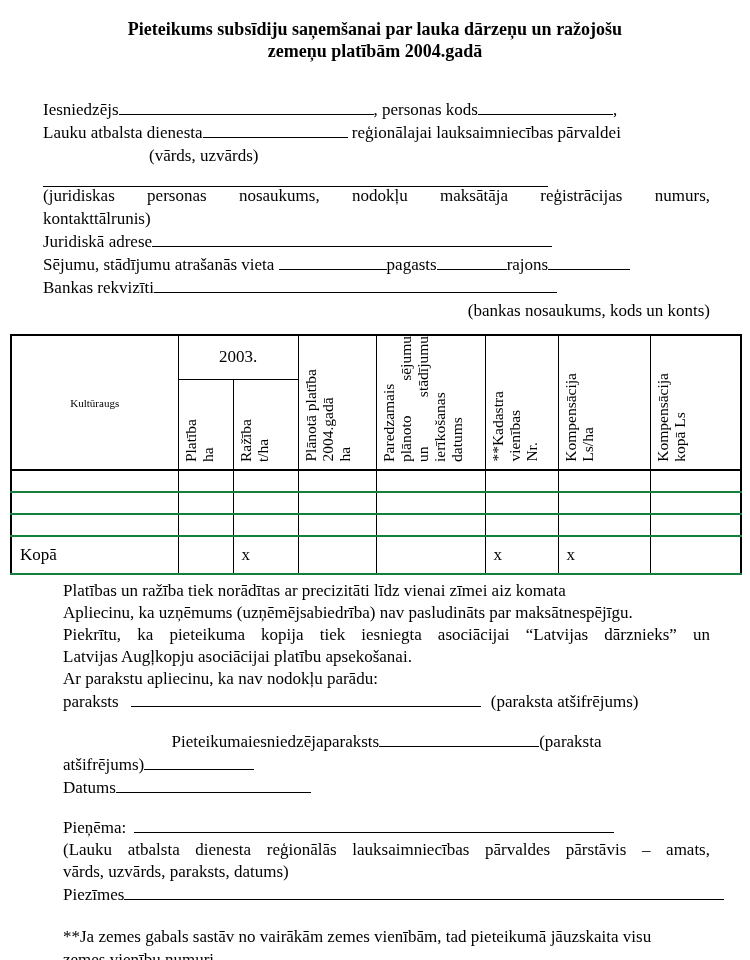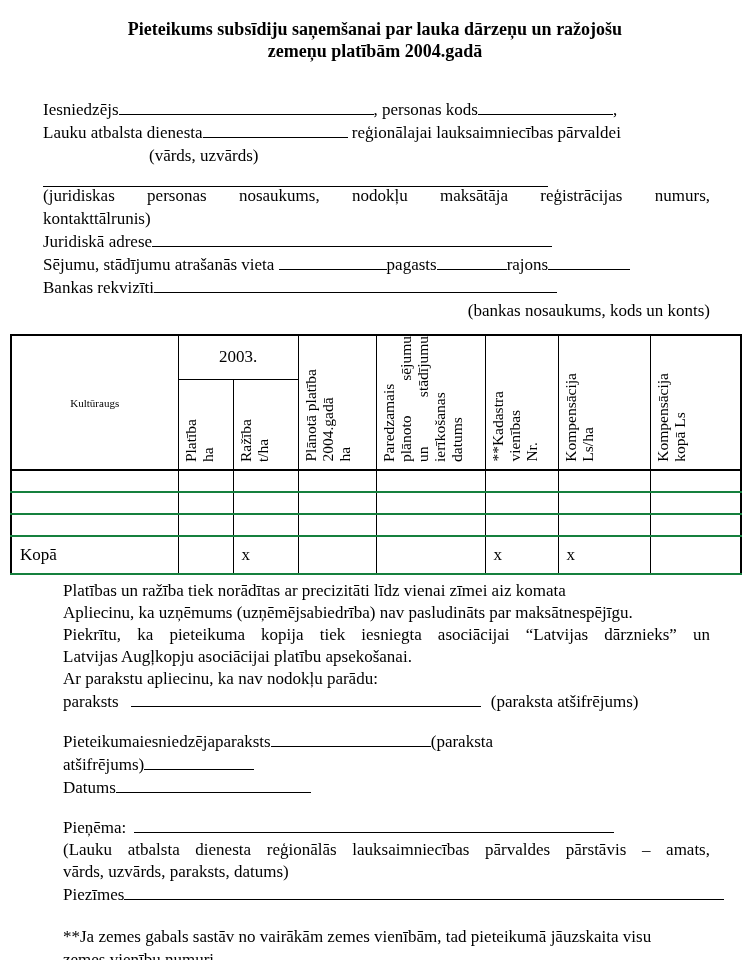--- a/index.html
+++ b/index.html
@@ -39,21 +39,21 @@
   table.crops tr.total { height:23px; }
   table.crops tr.total td { font-size:17px; }
   .cell-label { padding-left:6px; text-align:left; }
   .cell-x { padding-left:8px; text-align:left; font-size:16px; }
 
   .decl { margin-top:5px;margin-left:20px; }
   .decl .ln22 { line-height:22px; }
   .sig-line { line-height:24px; white-space:nowrap; }
   .sig-line .ul { width:350px; margin:0 10px 0 12px; }
 
-  .submit-line { display:flex; justify-content:flex-start; align-items:baseline; line-height:23px; margin-top:16px; }
+  .submit-line { display:flex; justify-content:center; align-items:baseline; line-height:23px; margin-top:16px; }
   .submit-line .ul { width:160px; }
   .transcript-line .ul { width:110px; }
   .date-line .ul { width:195px; }
 
   .received { margin-top:18px; }
   .received .ln22 { line-height:22px; }
   .recv-line .ul { width:480px; margin-left:8px; }
   .notes-line .ul { width:600px; }
 
   .footnote { margin-top:19px; }

